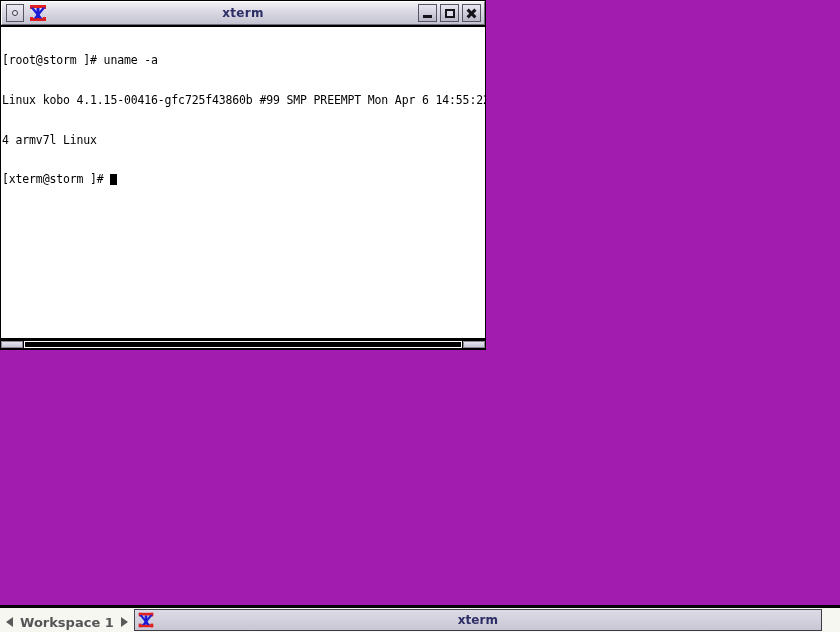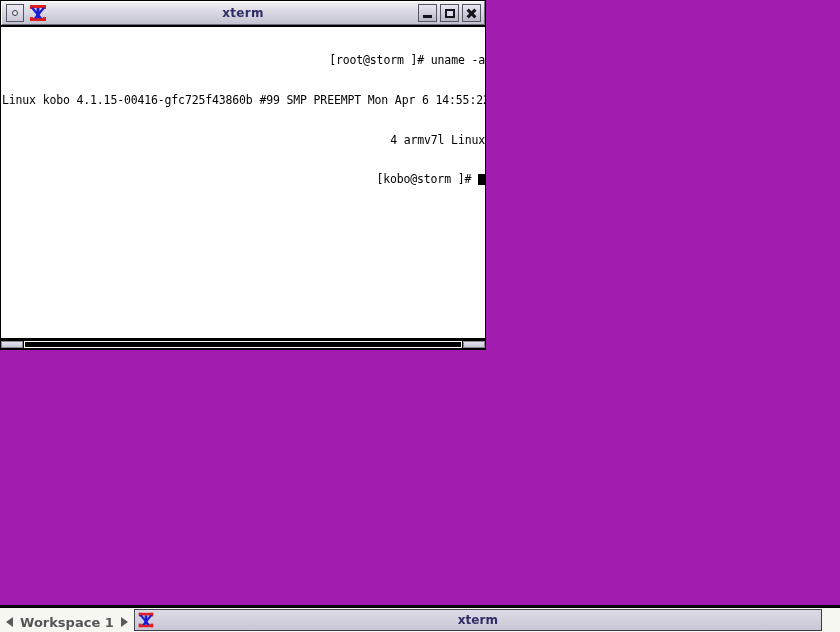--- a/index.html
+++ b/index.html
@@ -157,21 +157,21 @@
   }
   .term-text {
     font-family: "DejaVu Sans Mono", monospace;
     font-size: 11.5px;
     line-height: 13.2px;
     color: #000000;
     white-space: pre;
     padding: 1px 0 0 1px;
     letter-spacing: -0.15px;
   }
-  .term-line { height: 13.2px; text-align: right; }
+  .term-line { height: 13.2px; }
   .cursor-block {
     display: inline-block;
     width: 7px;
     height: 11px;
     background: #000000;
     vertical-align: -2px;
   }
 
   
   .bottom-strip {
@@ -316,21 +316,21 @@
           <div class="glyph-close"></div>
         </div>
       </div>
     </div>
 
     <div class="term-area">
       <div class="term-text">
         <div class="term-line">[root@storm ]# uname -a</div>
         <div class="term-line">Linux kobo 4.1.15-00416-gfc725f43860b #99 SMP PREEMPT Mon Apr 6 14:55:22 CST 202</div>
         <div class="term-line">4 armv7l Linux</div>
-        <div class="term-line"><span>[kobo@storm ]# </span><span class="cursor-block"></span></div>
+        <div class="term-line"><span>[xterm@storm ]# </span><span class="cursor-block"></span></div>
       </div>
     </div>
 
     <div class="bottom-strip">
       <div class="grip grip-left"></div>
       <div class="strip-track"></div>
       <div class="grip grip-right"></div>
     </div>
 
   </div>

